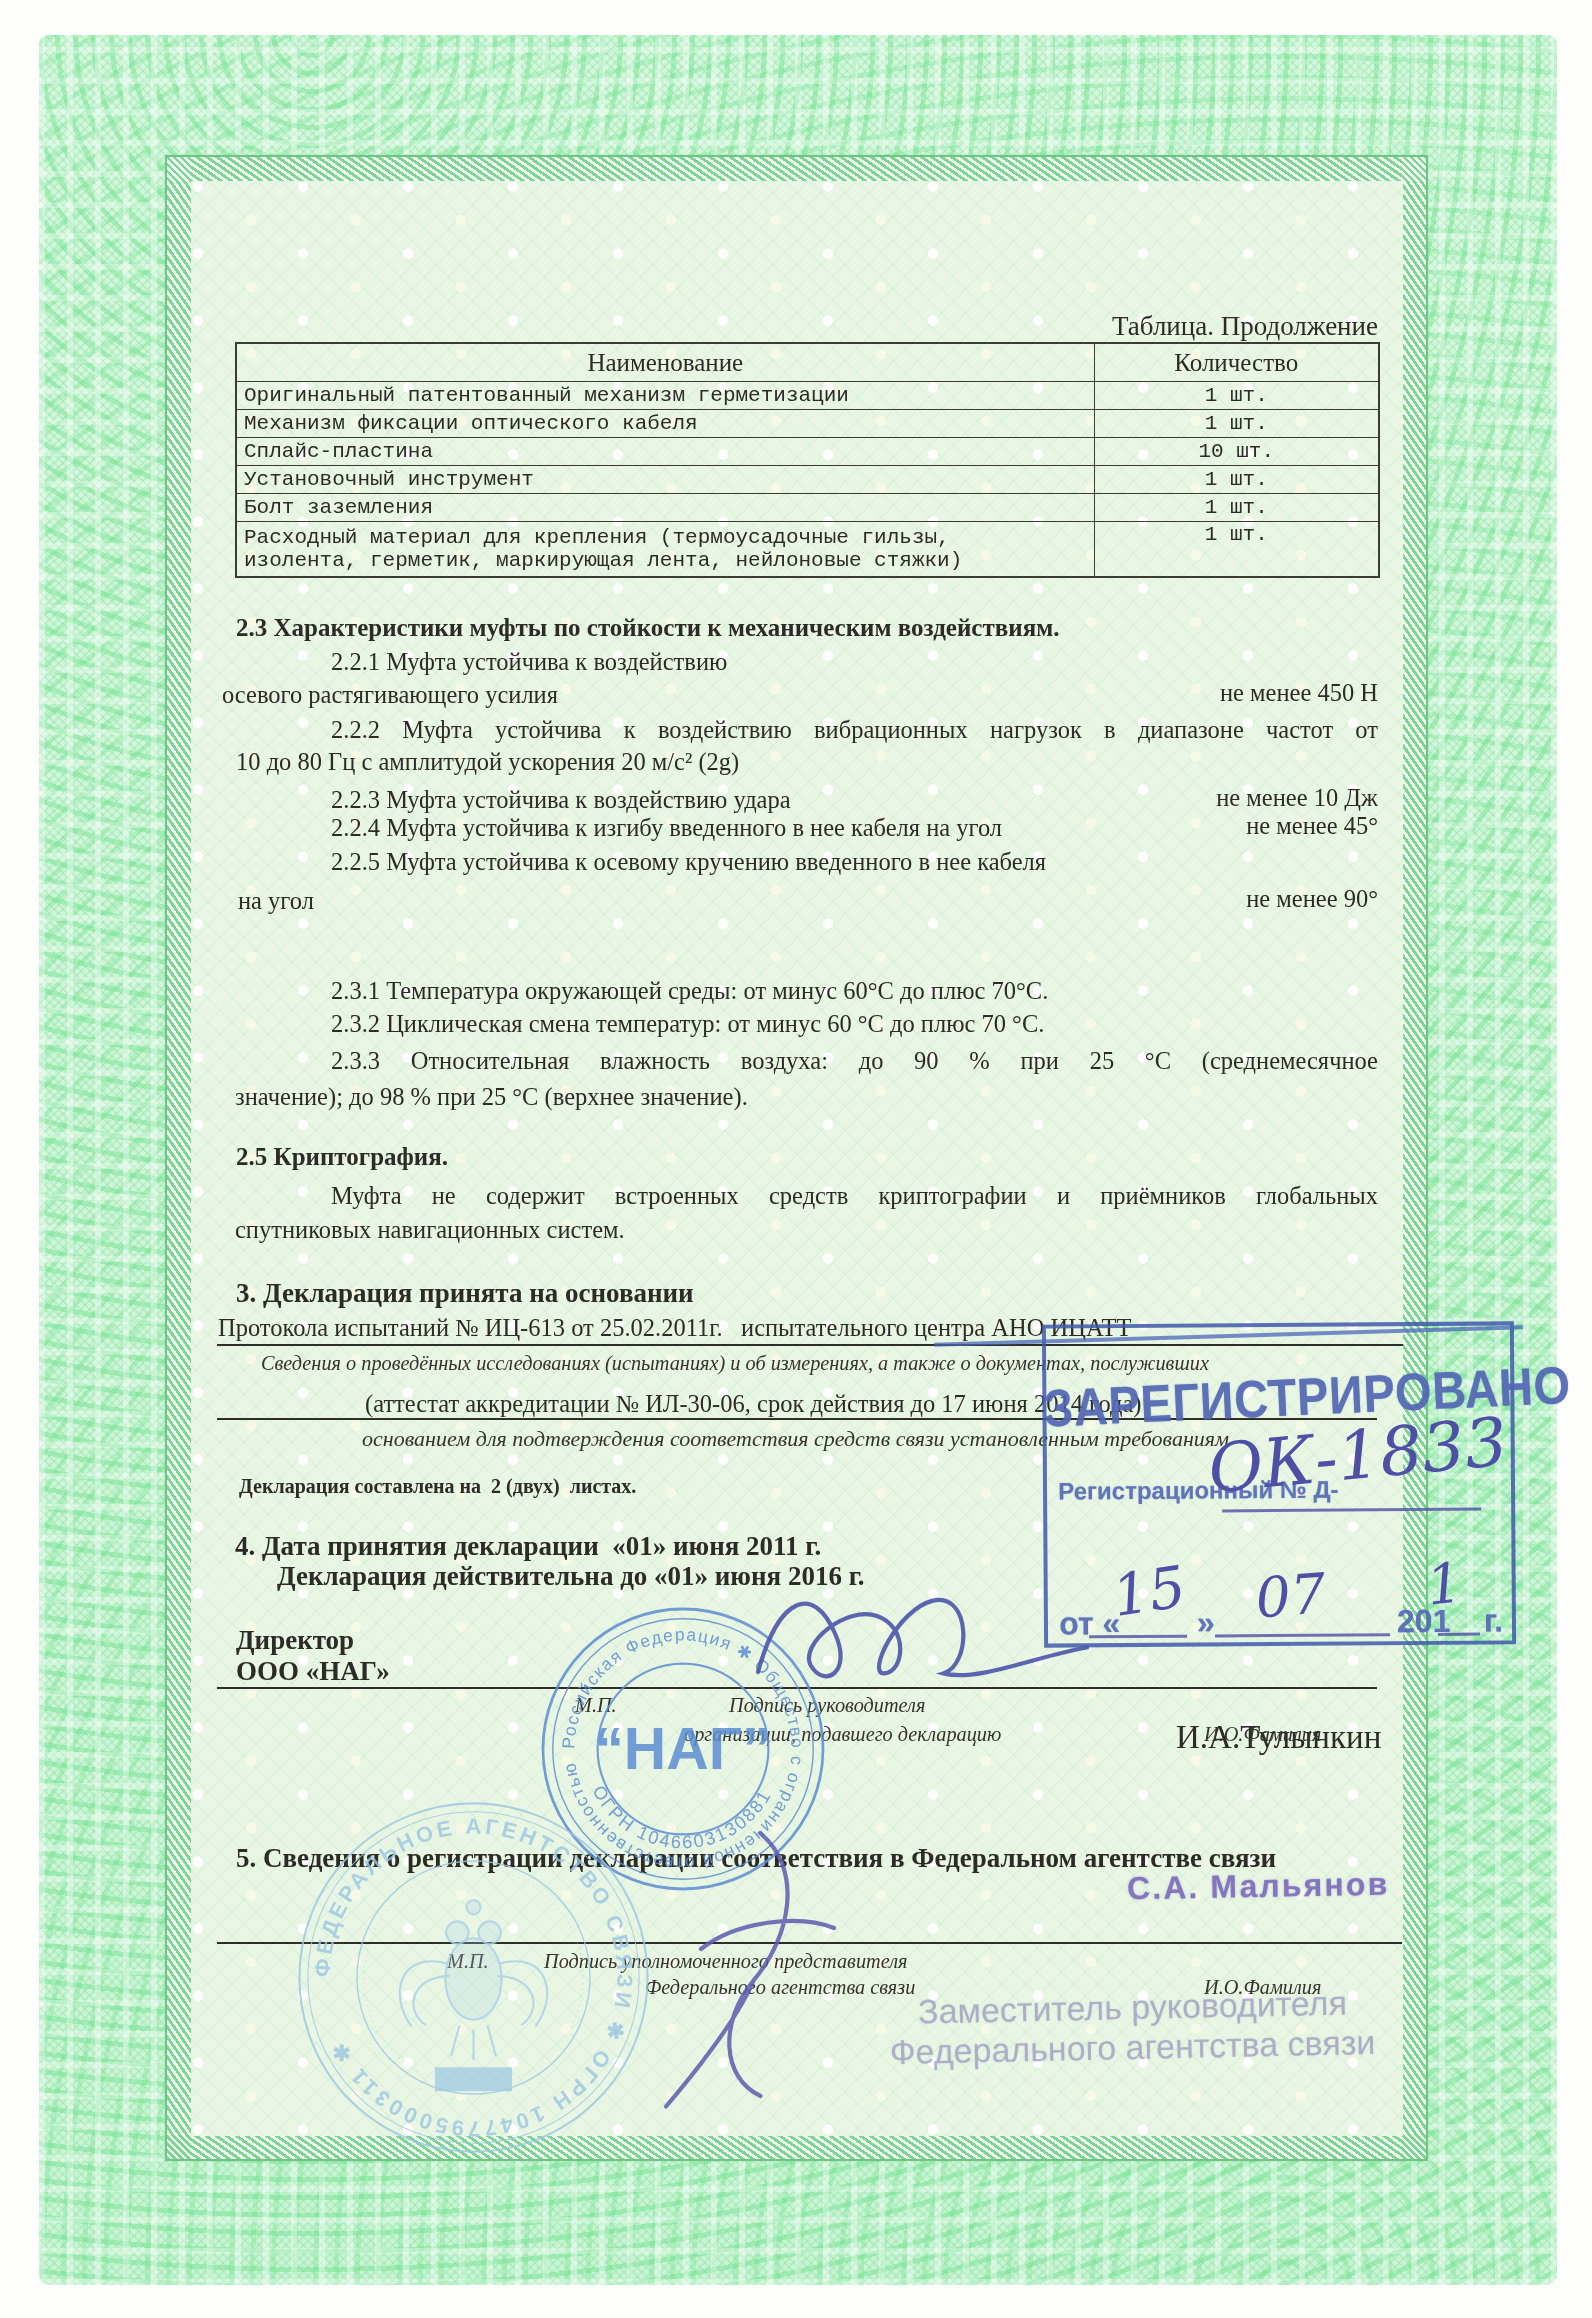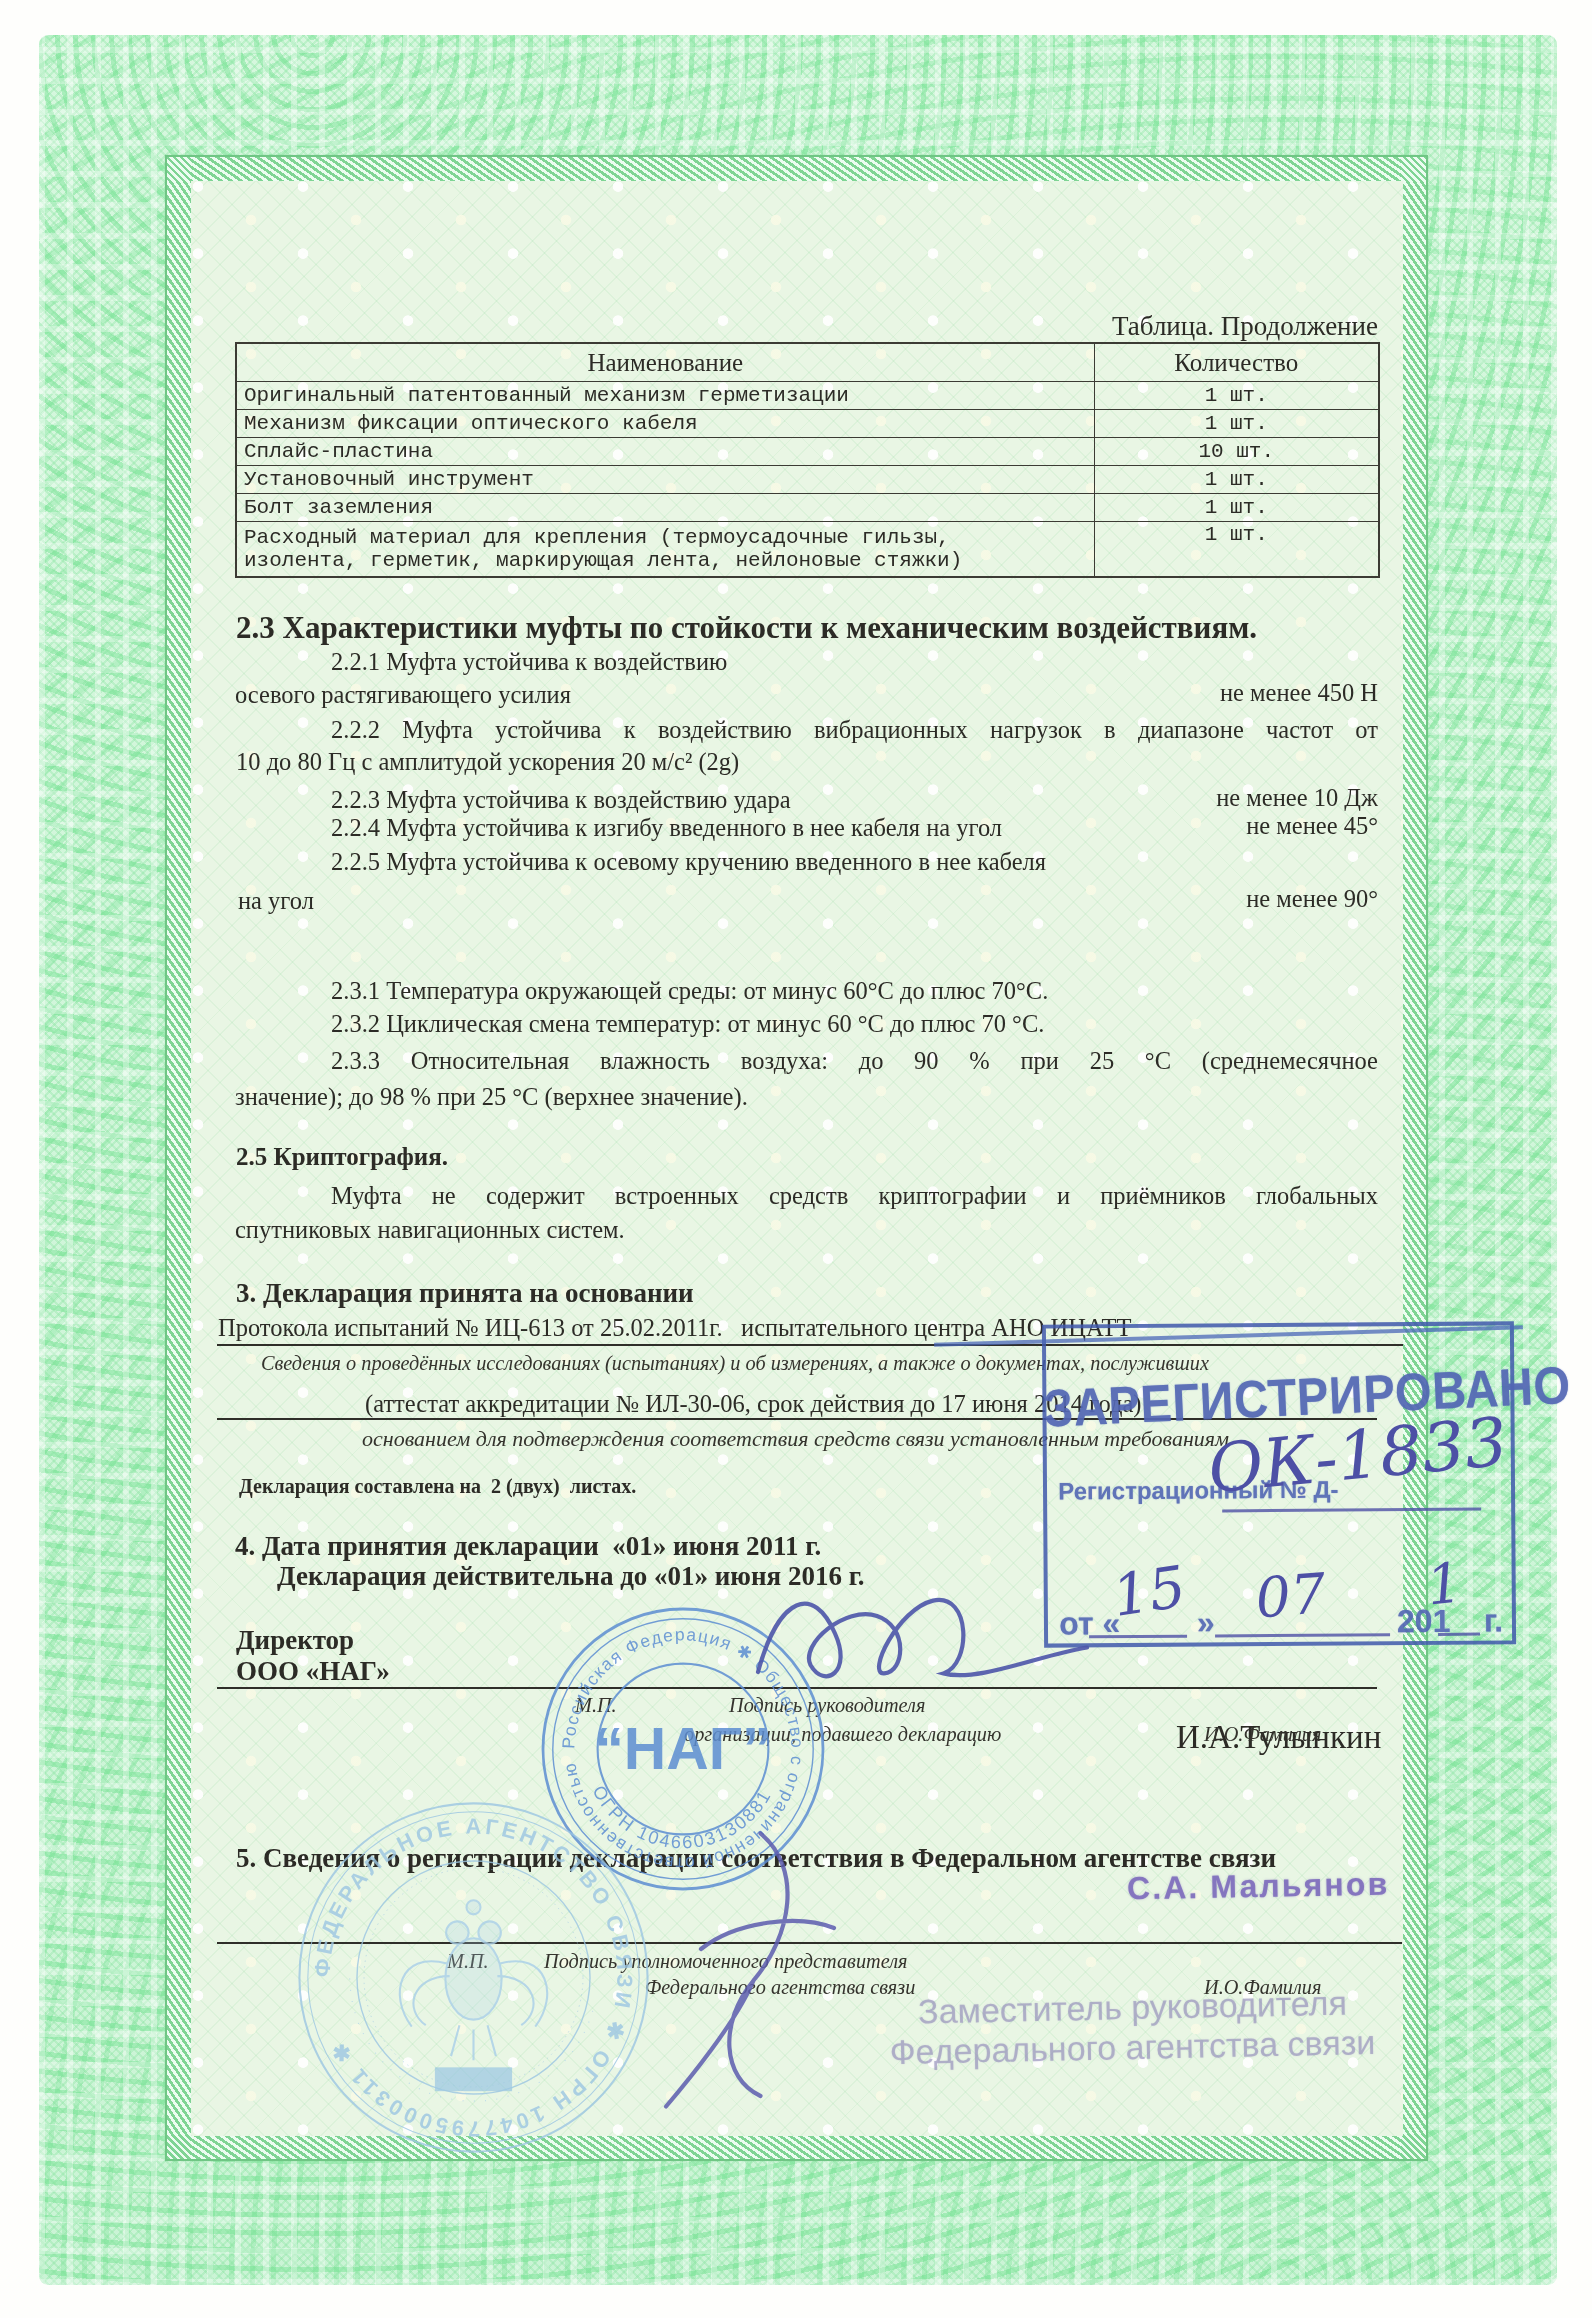--- a/index.html
+++ b/index.html
@@ -109,23 +109,23 @@
       <td class="qty">1 шт.</td>
         </tr>
     <tr style="height:55px;">
       <td>Расходный материал для крепления (термоусадочные гильзы,
 изолента,  герметик, маркирующая лента, нейлоновые стяжки)</td>
       <td class="qty" style="vertical-align:top;">1 шт.</td>
         </tr>
   </tbody>
     </table>
 
-  <div class="ln b" style="left:236px;top:612px;font-size:31px;">2.3 Характеристики муфты по стойкости к механическим воздействиям.</div>
+  <div class="ln b" style="left:236px;top:612px;font-size:25px;">2.3 Характеристики муфты по стойкости к механическим воздействиям.</div>
   <div class="ln" style="left:331px;top:646px;">2.2.1 Муфта устойчива к воздействию</div>
-  <div class="ln" style="left:235px;top:679px;">осевого растягивающего усилия</div>
+  <div class="ln" style="left:222px;top:679px;">осевого растягивающего усилия</div>
   <div class="rv" style="top:679px;">не менее 450 Н</div>
   <div class="ln just" style="left:331px;top:714px;width:1047px;">2.2.2 Муфта устойчива к воздействию вибрационных нагрузок в диапазоне частот от</div>
   <div class="ln" style="left:236px;top:746px;">10 до 80 Гц с амплитудой ускорения 20 м/с² (2g)</div>
   <div class="ln" style="left:331px;top:784px;">2.2.3 Муфта устойчива к воздействию удара</div>
   <div class="rv" style="top:784px;">не менее 10 Дж</div>
   <div class="ln" style="left:331px;top:812px;">2.2.4 Муфта устойчива к изгибу введенного в нее кабеля на угол</div>
   <div class="rv" style="top:812px;">не менее 45°</div>
   <div class="ln" style="left:331px;top:846px;">2.2.5 Муфта устойчива к осевому кручению введенного в нее кабеля</div>
   <div class="ln" style="left:238px;top:885px;">на угол</div>
   <div class="rv" style="top:885px;">не менее 90°</div>

